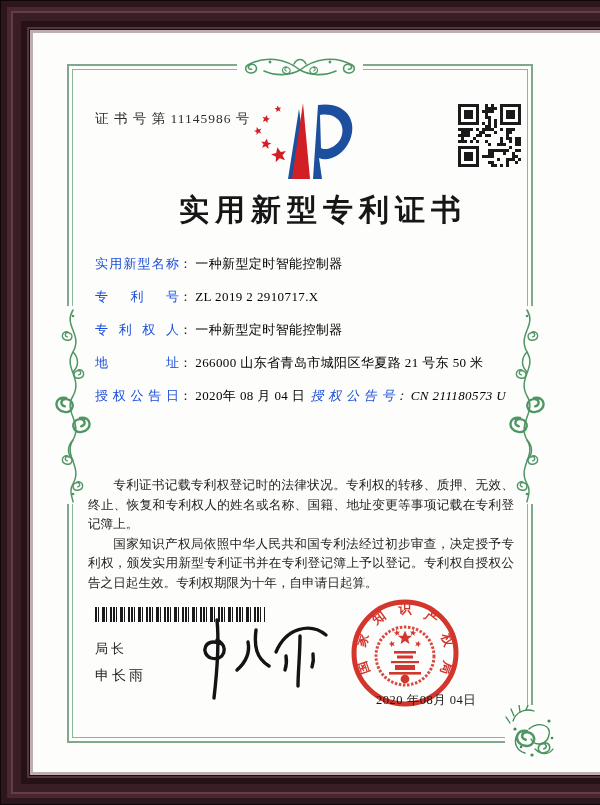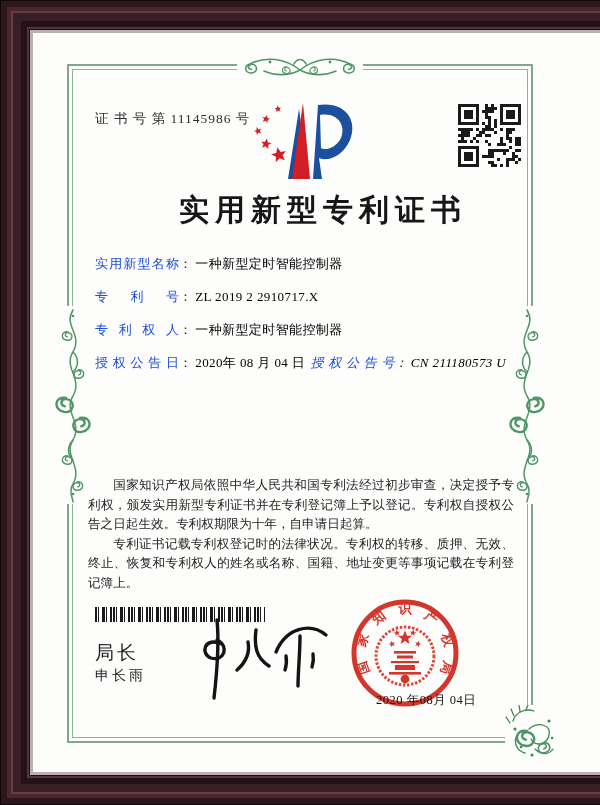--- a/index.html
+++ b/index.html
@@ -42,21 +42,21 @@
   .bodytext{position:absolute;left:88px;top:476px;width:426px;z-index:3;
     font-size:12.6px;line-height:19.5px;text-align:justify;color:#242424;}
   .bodytext p{margin:0;text-indent:2em;}
   .barcode{position:absolute;left:95px;top:607px;width:170px;height:15px;z-index:3;
     background:repeating-linear-gradient(90deg,
       #191919 0 2px,transparent 2px 3px,
       #191919 3px 4px,transparent 4px 7px,
       #191919 7px 10px,transparent 10px 11px,
       #191919 11px 12px,transparent 12px 15px,
       #191919 15px 17px,transparent 17px 18px);}
-  .director-title{position:absolute;left:95px;top:640px;font-size:19px;letter-spacing:3px;
+  .director-title{position:absolute;left:95px;top:640px;font-size:13px;letter-spacing:3px;
     color:#1c1c1c;z-index:3;}
   .director-name{position:absolute;left:95px;top:667px;font-size:14px;letter-spacing:3px;
     color:#1c1c1c;z-index:3;}
   .signature{position:absolute;left:186px;top:612px;width:158px;height:98px;z-index:4;}
   .seal{position:absolute;left:350px;top:598px;width:110px;height:110px;z-index:5;opacity:.93;}
   .seal-date{position:absolute;left:376px;top:692px;width:120px;font-size:12.5px;
     letter-spacing:.5px;color:#161616;z-index:6;white-space:nowrap;}
   svg{display:block;}
 </style>
 </head>
@@ -295,34 +295,38 @@
     </div>
     <div class="frow">
       <span class="flabel">专利号</span><span class="colon">：</span>
       <span class="fval">ZL 2019 2 2910717.X</span>
     </div>
     <div class="frow">
       <span class="flabel">专利权人</span><span class="colon">：</span>
       <span class="fval">一种新型定时智能控制器</span>
     </div>
     <div class="frow">
+      <span class="flabel">地址</span><span class="colon">：</span>
+      <span class="fval">266000 山东省青岛市城阳区华夏路 21 号东 50 米</span>
+    </div>
+    <div class="frow">
       <span class="half">
         <span class="flabel">授权公告日</span><span class="colon">：</span>
         <span class="fval">2020年 08 月 04 日</span>
       </span>
       <span class="half half2">
         <span class="flabel">授权公告号</span><span class="colon">：</span>
         <span class="fval">CN 211180573 U</span>
       </span>
     </div>
   </div>
 
   <div class="bodytext">
+    <p>专利证书记载专利权登记时的法律状况。专利权的转移、质押、无效、终止、恢复和专利权人的姓名或名称、国籍、地址变更等事项记载在专利登记簿上。</p>
     <p>国家知识产权局依照中华人民共和国专利法经过初步审查，决定授予专利权，颁发实用新型专利证书并在专利登记簿上予以登记。专利权自授权公告之日起生效。专利权期限为十年，自申请日起算。</p>
-    <p>专利证书记载专利权登记时的法律状况。专利权的转移、质押、无效、终止、恢复和专利权人的姓名或名称、国籍、地址变更等事项记载在专利登记簿上。</p>
   </div>
 
   <div class="barcode"></div>
 
   <div class="director-title">局长</div>
   <div class="director-name">申长雨</div>
 
   <div class="signature">
     <svg width="158" height="98" viewBox="0 0 158 98">
       <g fill="none" stroke="#141414" stroke-width="3.4" stroke-linecap="round" stroke-linejoin="round">

